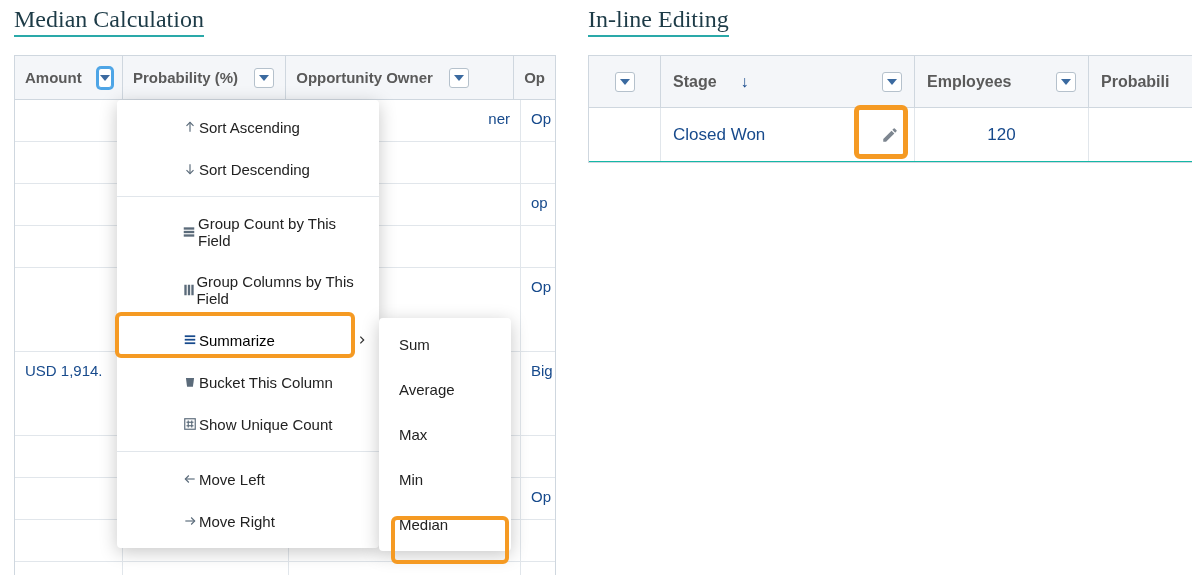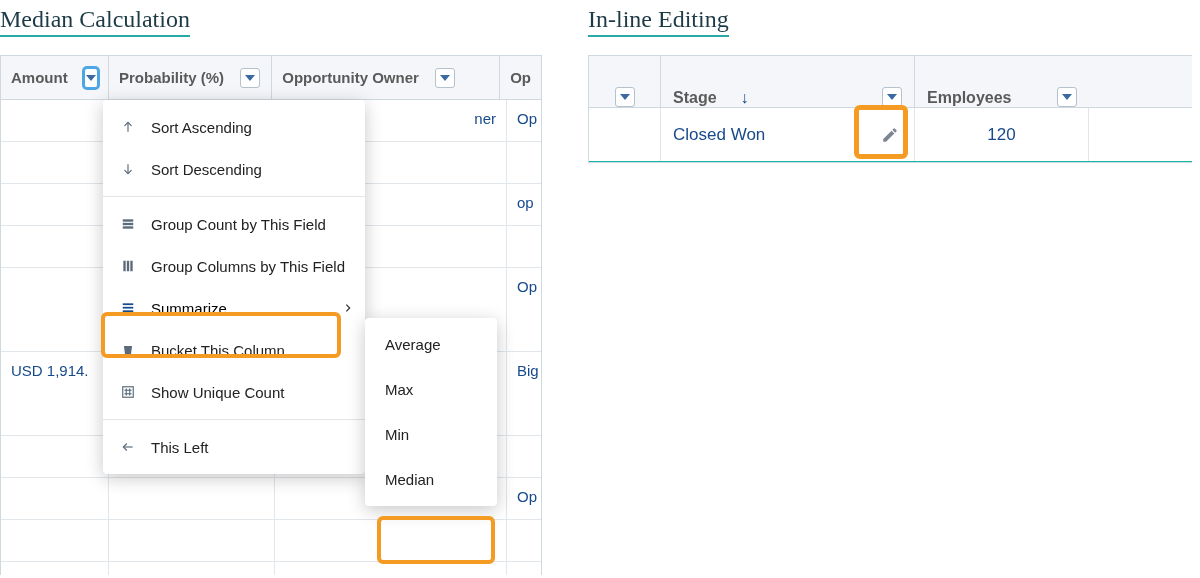--- a/index.html
+++ b/index.html
@@ -19,21 +19,21 @@
     font-size: 24px;
     color: #1d3b47;
     border-bottom: 2px solid #2aa9a9;
     display: inline-block;
     padding-bottom: 2px;
   }
 
   
   .left-panel {
     position: absolute;
-    left: 0;
+    left: 14px;
     top: 6px;
     width: 542px;
   }
   .left-tablewrap {
     position: relative;
     margin-top: 18px;
     border: 1px solid #cfd7df;
     border-bottom: none;
     height: 520px;
     overflow: hidden;
@@ -114,25 +114,25 @@
     width: 262px;
     background: #fff;
     border-radius: 4px;
     box-shadow: 0 4px 18px rgba(0,0,0,0.22);
     padding: 6px 0;
     z-index: 10;
   }
   .menu-item {
     display: flex;
     align-items: center;
-    gap: 14px;
     padding: 12px 16px;
     font-size: 15px;
     color: #222;
     position: relative;
+    margin-left: 48px;
   }
   .menu-item .mi-icon {
     width: 18px; height: 18px;
     display: inline-flex;
     align-items: center; justify-content: center;
     color: #5b6b7a;
   }
   .menu-item.summarize {
     color: #000000;
   }
@@ -203,21 +203,21 @@
     overflow: hidden;
   }
   .right-header-row {
     display: flex;
     height: 52px;
     background: #f4f6f9;
     border-bottom: 1px solid #cfd7df;
   }
   .rhcell {
     display: flex;
-    align-items: flex-end;
+    align-items: center;
     padding: 0 12px;
     border-right: 1px solid #cfd7df;
     font-weight: 700;
     font-size: 16px;
     color: #5a5a5a;
     gap: 24px;
   }
   .rhcell:last-child { border-right: none; }
   .rhcell.c1 { width: 72px; justify-content: center; }
   .rhcell.c2 { width: 254px; }
@@ -441,25 +441,35 @@
         <span>Show Unique Count</span>
       </div>
       <div class="menu-sep"></div>
       <div class="menu-item">
         <span class="mi-icon">
           <svg width="14" height="14" viewBox="0 0 24 24" fill="none" stroke="#5b6b7a" stroke-width="2">
               <line x1="20" y1="12" x2="4" y2="12"></line>
               <polyline points="10 6 4 12 10 18"></polyline>
             </svg>
         </span>
-        <span>This Left</span>
+        <span>Move Left</span>
+      </div>
+      <div class="menu-item">
+        <span class="mi-icon">
+          <svg width="14" height="14" viewBox="0 0 24 24" fill="none" stroke="#5b6b7a" stroke-width="2">
+              <line x1="4" y1="12" x2="20" y2="12"></line>
+              <polyline points="14 6 20 12 14 18"></polyline>
+            </svg>
+        </span>
+        <span>Move Right</span>
       </div>
     </div>
 
     <div class="submenu">
+      <div class="sm-item">Sum</div>
       <div class="sm-item">Average</div>
       <div class="sm-item">Max</div>
       <div class="sm-item">Min</div>
       <div class="sm-item">Median</div>
     </div>
 
     <div class="orange-box-summarize"></div>
     <div class="orange-box-median"></div>
   </div>
 </div>
@@ -479,20 +489,23 @@
         <span class="sort-arrow">↓</span>
         <span class="dd dd-right">
             <span class="tri"></span>
           </span>
       </div>
       <div class="rhcell c3">
         <span>Employees</span>
         <span class="dd dd-right">
             <span class="tri"></span>
           </span>
+      </div>
+      <div class="rhcell c4">
+        <span>Probabili</span>
       </div>
     </div>
     <div class="right-datarow">
       <div class="rdcell c1"></div>
       <div class="rdcell c2">
         <span>Closed Won</span>
         <span class="pencil-btn">
           <svg width="18" height="18" viewBox="0 0 24 24" fill="#7d8690">
               <path d="M3 17.25V21h3.75L17.81 9.94l-3.75-3.75L3 17.25zM20.71 7.04a1 1 0 0 0 0-1.41l-2.34-2.34a1 1 0 0 0-1.41 0l-1.83 1.83 3.75 3.75 1.83-1.83z"></path>
             </svg>

